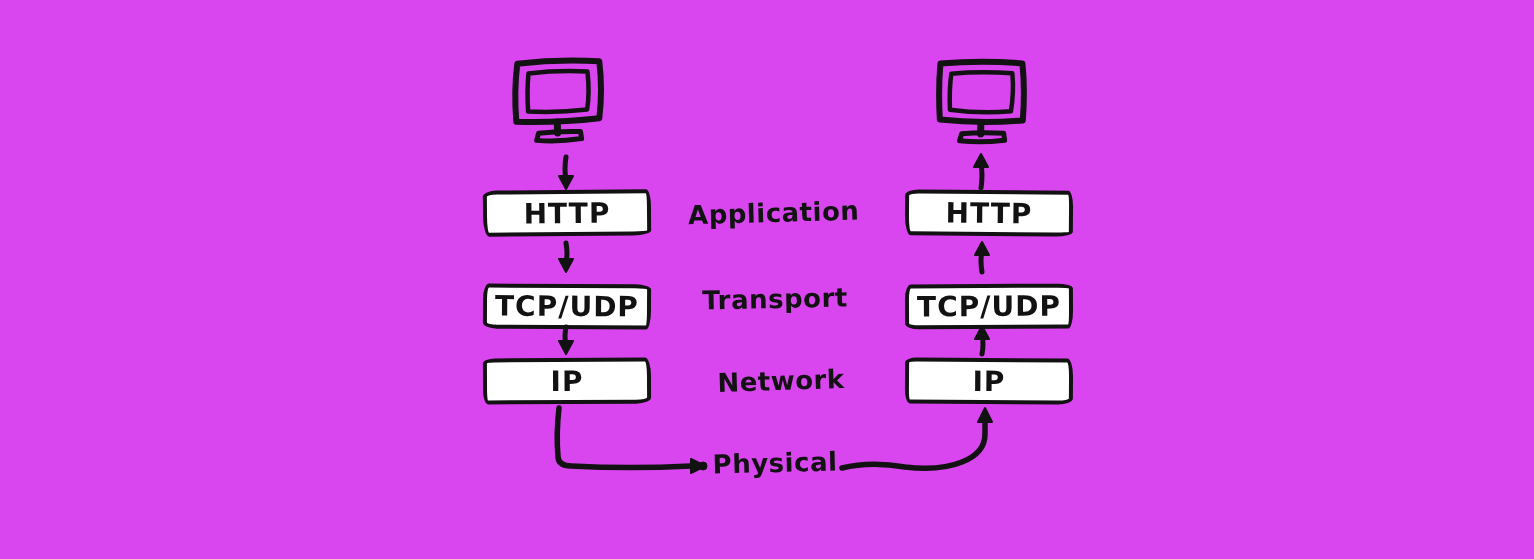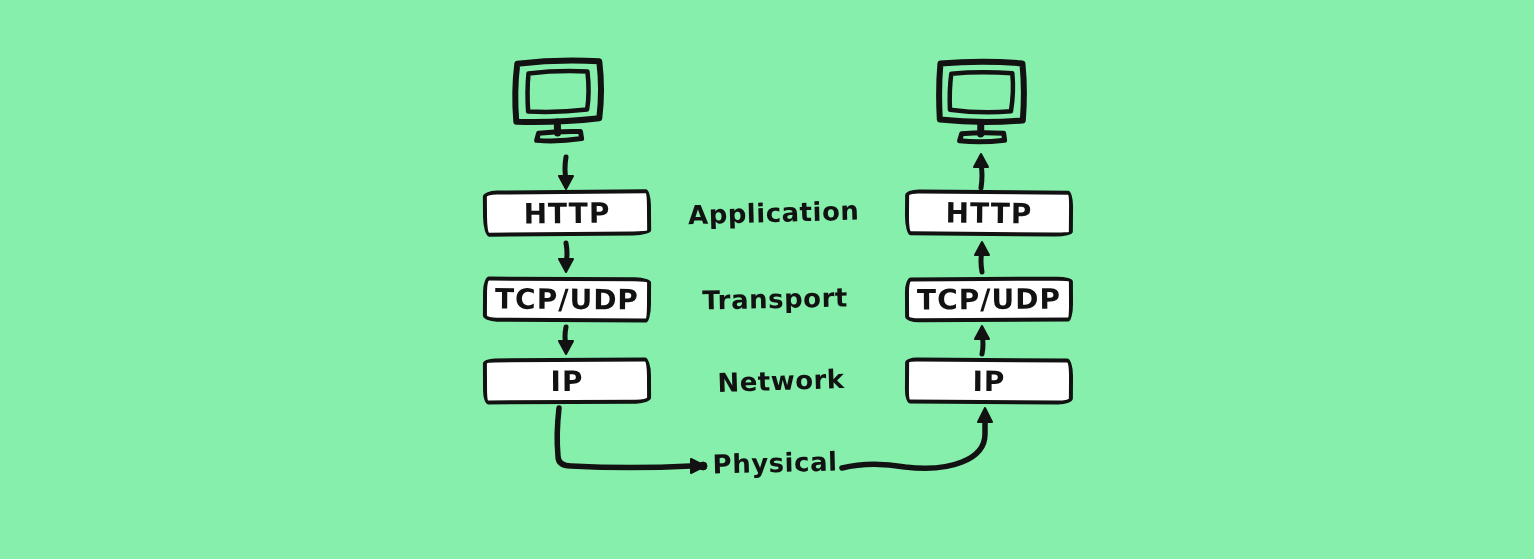--- a/index.html
+++ b/index.html
@@ -1,20 +1,20 @@
 <!DOCTYPE html>
 <html><head>
 <meta charset="utf-8">
 <style>
   html, body { margin: 0; padding: 0; background: #ffffff; }
   .canvas {
     position: relative;
     width: 1534px;
     height: 559px;
-    background: #86efac;
+    background: #d946ef;
     overflow: hidden;
     font-family: "DejaVu Sans", sans-serif;
     color: #121212;
   }
   .host-icon { position: absolute; }
   .host-icon.left  { left: 508px; top: 55px; transform: rotate(-1deg); }
   .host-icon.right { left: 931px; top: 55px; transform: rotate(0.6deg); }
 
   .layer-box {
     position: absolute;
@@ -26,21 +26,21 @@
     align-items: center;
     justify-content: center;
     font-weight: bold;
     font-size: 28px;
     letter-spacing: 1px;
     box-sizing: border-box;
   }
   .col-left  { left: 483px; }
   .col-right { left: 905px; }
   .row-app   { top: 190px; border-radius: 14px 5px 18px 6px / 6px 16px 5px 20px; transform: rotate(-0.5deg); }
-  .row-tra   { top: 277px; height: 45px; border-radius: 6px 16px 5px 14px / 15px 5px 18px 6px; transform: rotate(0.3deg); align-items: center; }
+  .row-tra   { top: 284px; height: 45px; border-radius: 6px 16px 5px 14px / 15px 5px 18px 6px; transform: rotate(0.3deg); align-items: center; }
   .row-net   { top: 358px; border-radius: 12px 6px 15px 5px / 5px 18px 6px 14px; transform: rotate(-0.3deg); }
   .col-right.row-app { transform: rotate(0.5deg); }
   .col-right.row-tra { transform: rotate(-0.3deg); }
   .col-right.row-net { transform: rotate(0.4deg); }
 
   .layer-label {
     position: absolute;
     width: 170px;
     text-align: center;
     font-weight: bold;

